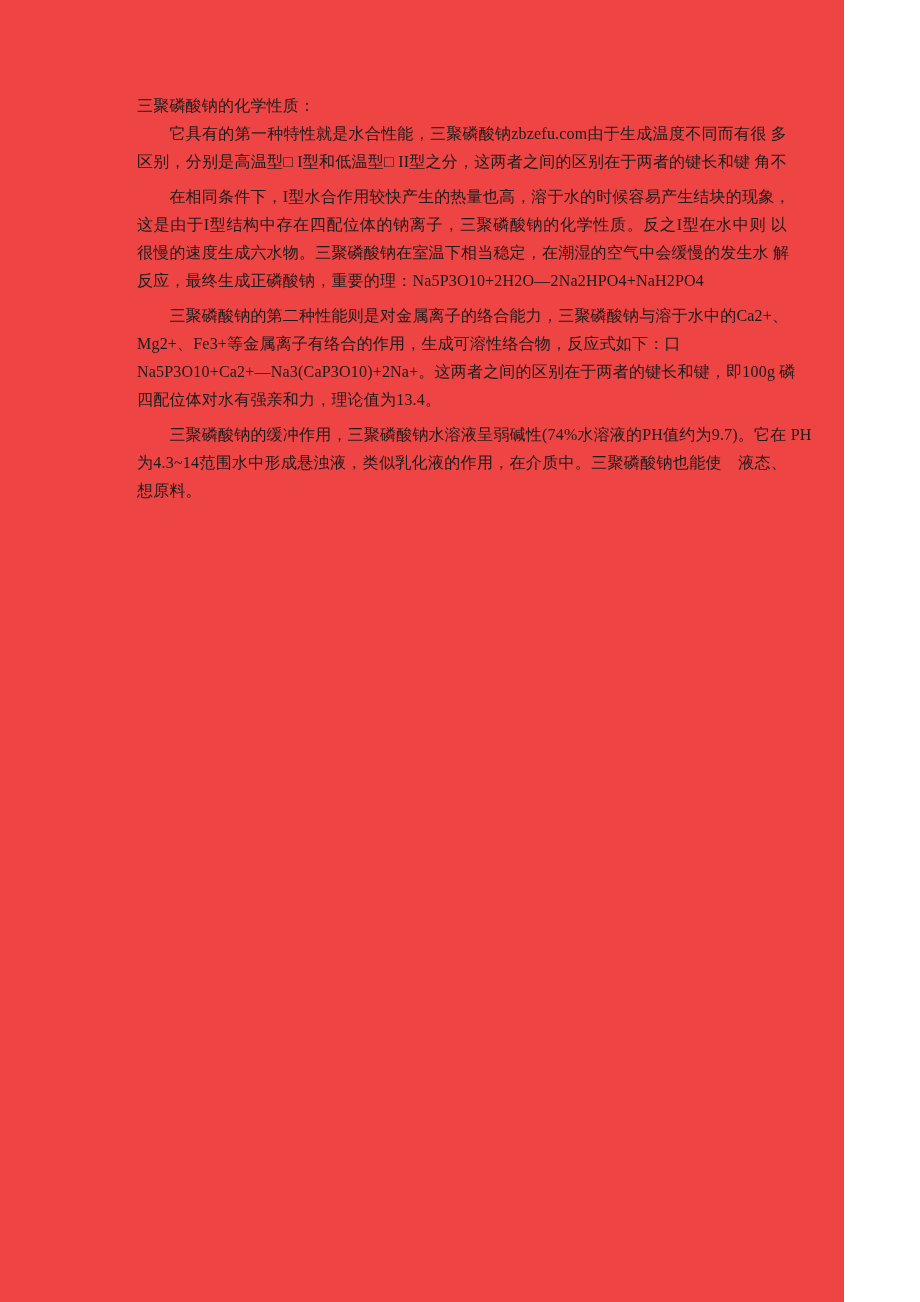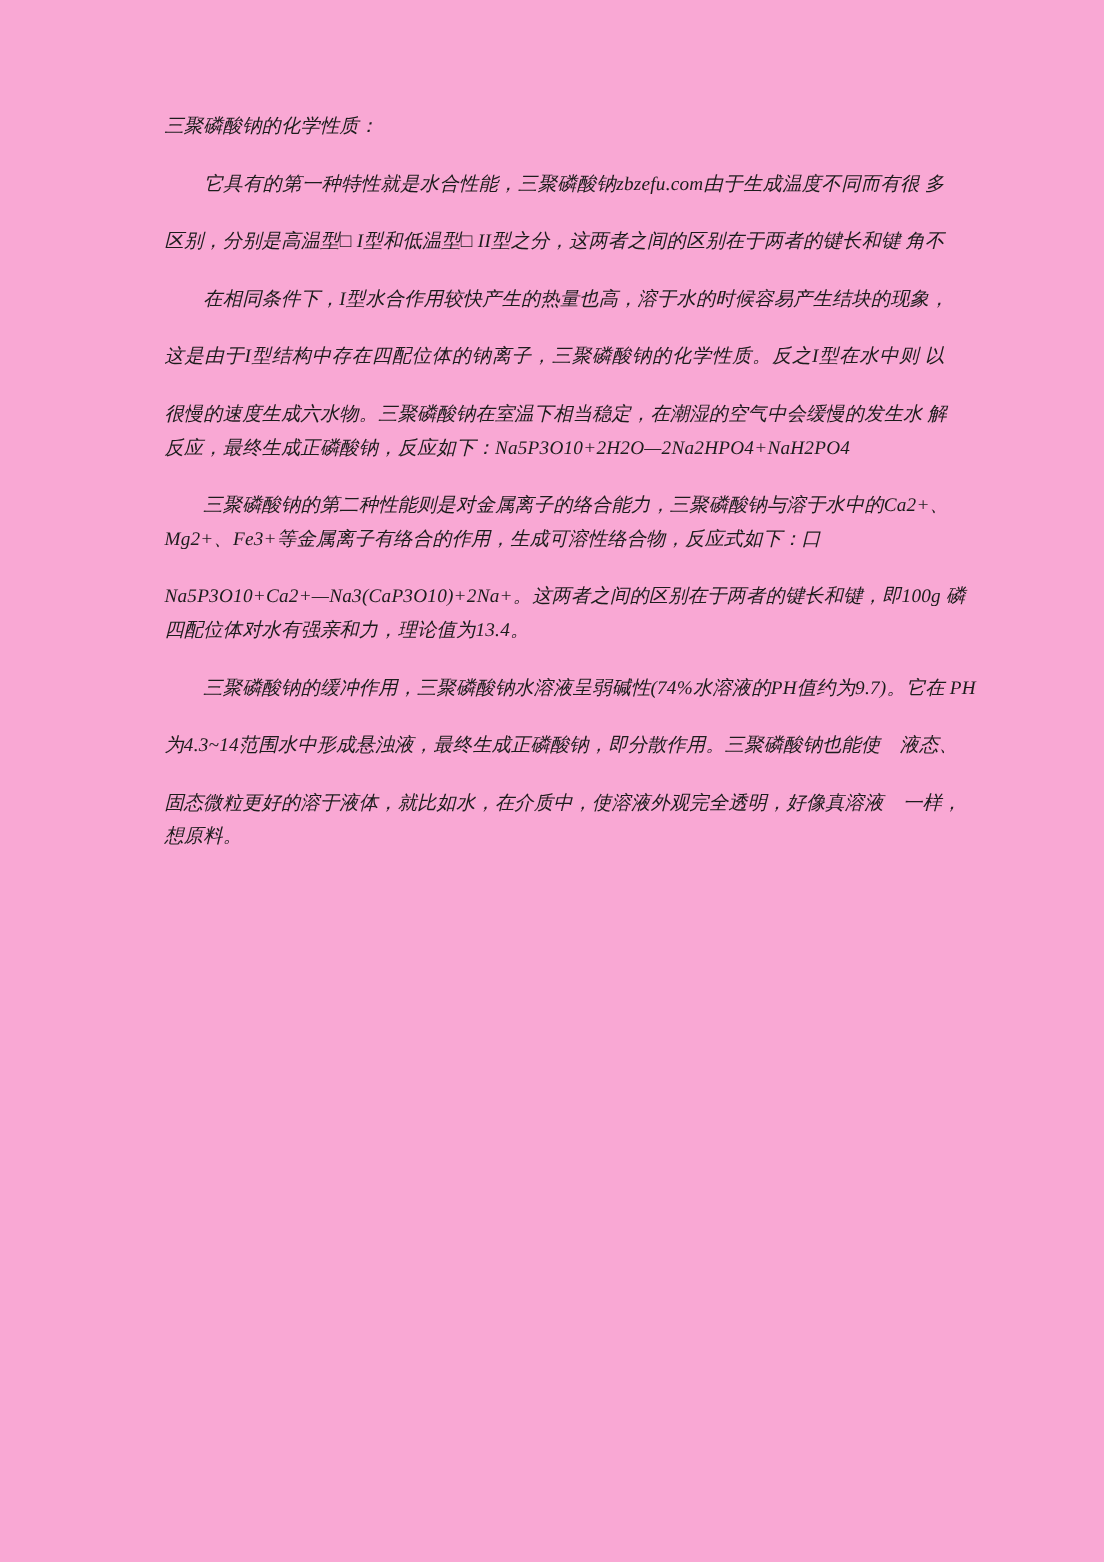--- a/index.html
+++ b/index.html
@@ -2,46 +2,44 @@
 <html><head>
 <meta charset="utf-8">
 <style>
   html, body {
     margin: 0;
     padding: 0;
     background: #ffffff;
   }
   .page {
     position: relative;
-    width: 920px;
+    width: 844px;
     height: 1302px;
-    background: #f9a8d4;
+    background: #ef4444;
     overflow: hidden;
     font-family: "Liberation Serif", "DejaVu Serif", serif;
     color: #1c1c1c;
-    font-style: italic;
   }
   .content {
     position: absolute;
     left: 137px;
     top: 92px;
     width: 650px;
   }
   .line {
     font-size: 16px;
     line-height: 28px;
     height: 28px;
     white-space: nowrap;
     letter-spacing: 0.2px;
   }
   
   .fill {
     text-align: justify;
     text-align-last: justify;
-    margin-top: 20px;
   }
   .para + .para {
     margin-top: 7px;
   }
 </style>
 </head>
 <body>
 
 <div class="page">
   <div class="content">
@@ -50,31 +48,30 @@
 
     <div class="para">
       <div class="line fill">　　它具有的第一种特性就是水合性能，三聚磷酸钠zbzefu.com由于生成温度不同而有很 多</div>
       <div class="line fill">区别，分别是高温型□ I型和低温型□ II型之分，这两者之间的区别在于两者的键长和键 角不</div>
     </div>
 
     <div class="para">
       <div class="line fill">　　在相同条件下，I型水合作用较快产生的热量也高，溶于水的时候容易产生结块的现象，</div>
       <div class="line fill">这是由于I型结构中存在四配位体的钠离子，三聚磷酸钠的化学性质。反之I型在水中则 以</div>
       <div class="line fill">很慢的速度生成六水物。三聚磷酸钠在室温下相当稳定，在潮湿的空气中会缓慢的发生水 解</div>
-      <div class="line">反应，最终生成正磷酸钠，反应如下：Na5P3O10+2H2O—2Na2HPO4+NaH2PO4</div>
+      <div class="line">反应，最终生成正磷酸钠，重要的理：Na5P3O10+2H2O—2Na2HPO4+NaH2PO4</div>
     </div>
 
     <div class="para">
       <div class="line fill">　　三聚磷酸钠的第二种性能则是对金属离子的络合能力，三聚磷酸钠与溶于水中的Ca2+、</div>
       <div class="line">Mg2+、Fe3+等金属离子有络合的作用，生成可溶性络合物，反应式如下：口</div>
       <div class="line fill">Na5P3O10+Ca2+—Na3(CaP3O10)+2Na+。这两者之间的区别在于两者的键长和键，即100g 磷</div>
       <div class="line">四配位体对水有强亲和力，理论值为13.4。</div>
     </div>
 
     <div class="para">
       <div class="line fill">　　三聚磷酸钠的缓冲作用，三聚磷酸钠水溶液呈弱碱性(74%水溶液的PH值约为9.7)。它在 PH</div>
-      <div class="line fill">为4.3~14范围水中形成悬浊液，最终生成正磷酸钠，即分散作用。三聚磷酸钠也能使　液态、</div>
-      <div class="line fill">固态微粒更好的溶于液体，就比如水，在介质中，使溶液外观完全透明，好像真溶液　一样，</div>
+      <div class="line fill">为4.3~14范围水中形成悬浊液，类似乳化液的作用，在介质中。三聚磷酸钠也能使　液态、</div>
       <div class="line">想原料。</div>
     </div>
 
   </div>
 </div>
 
 </body></html>

